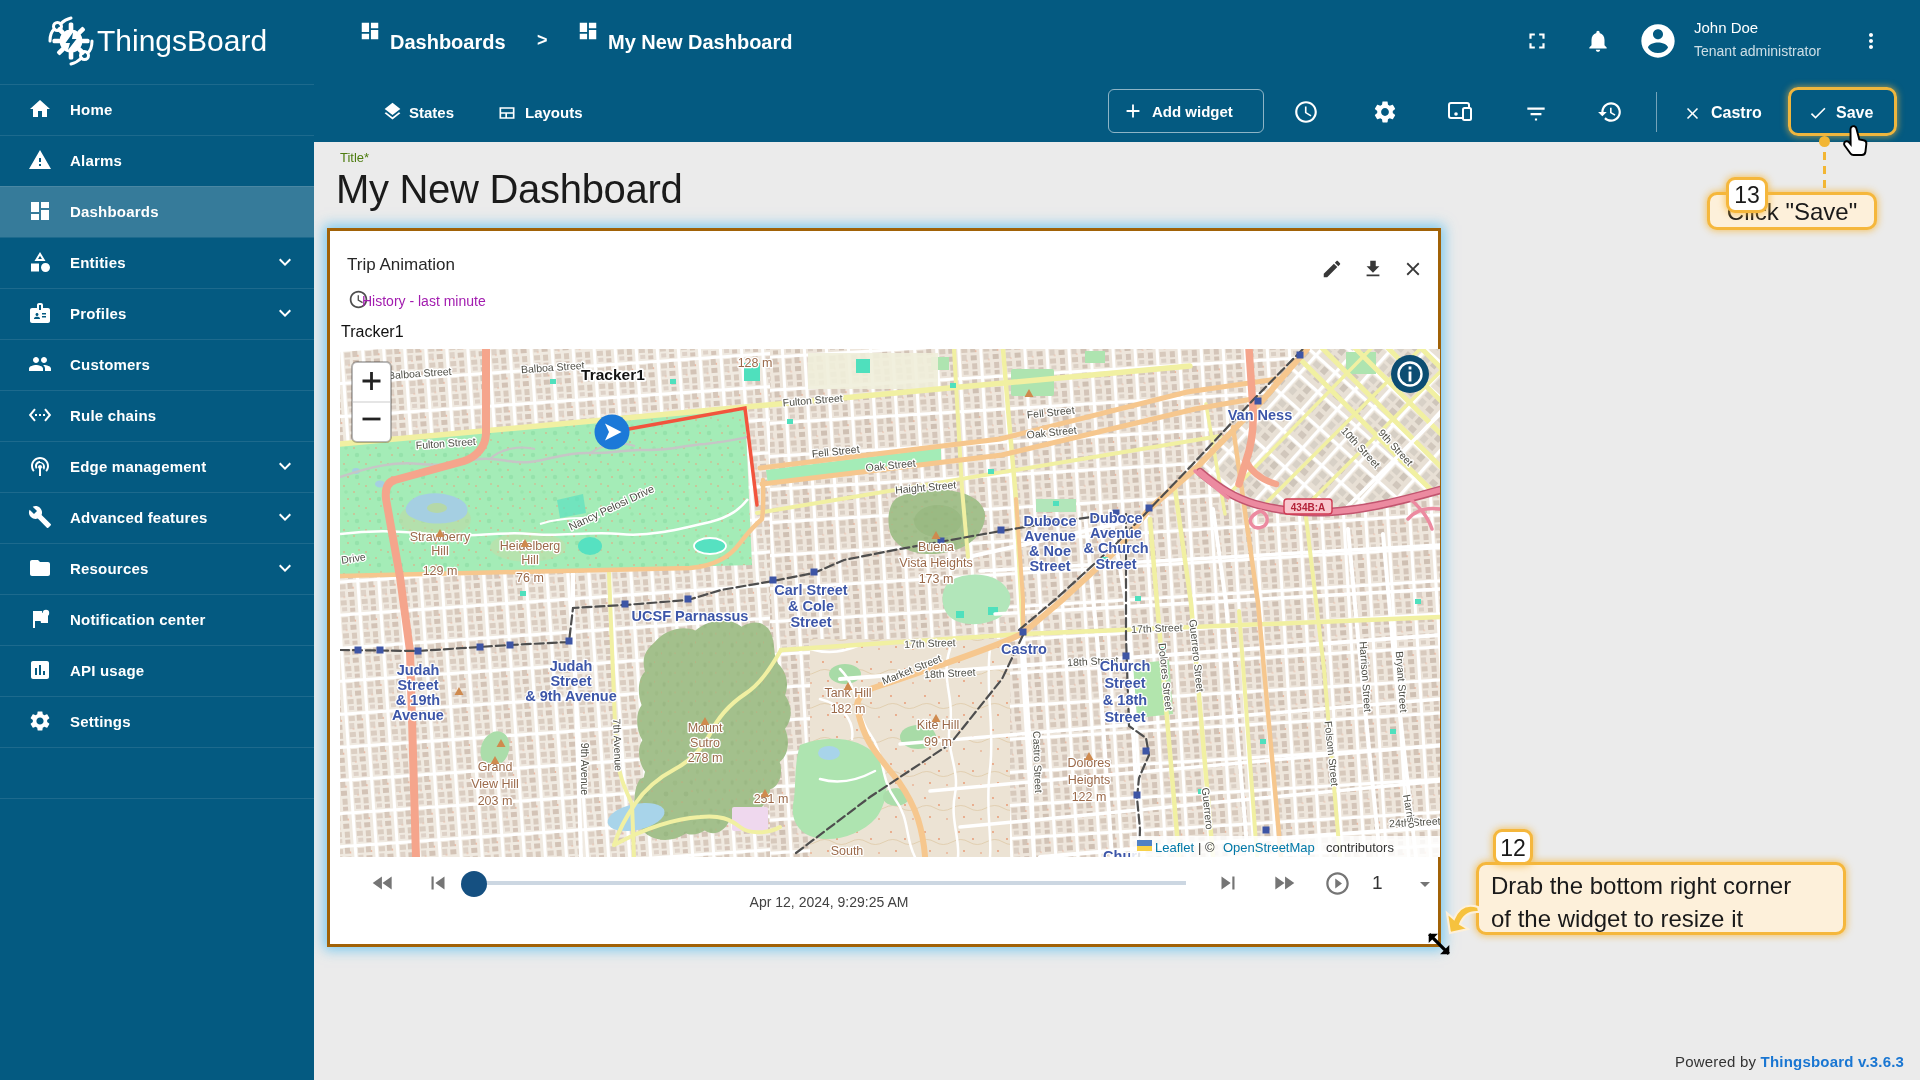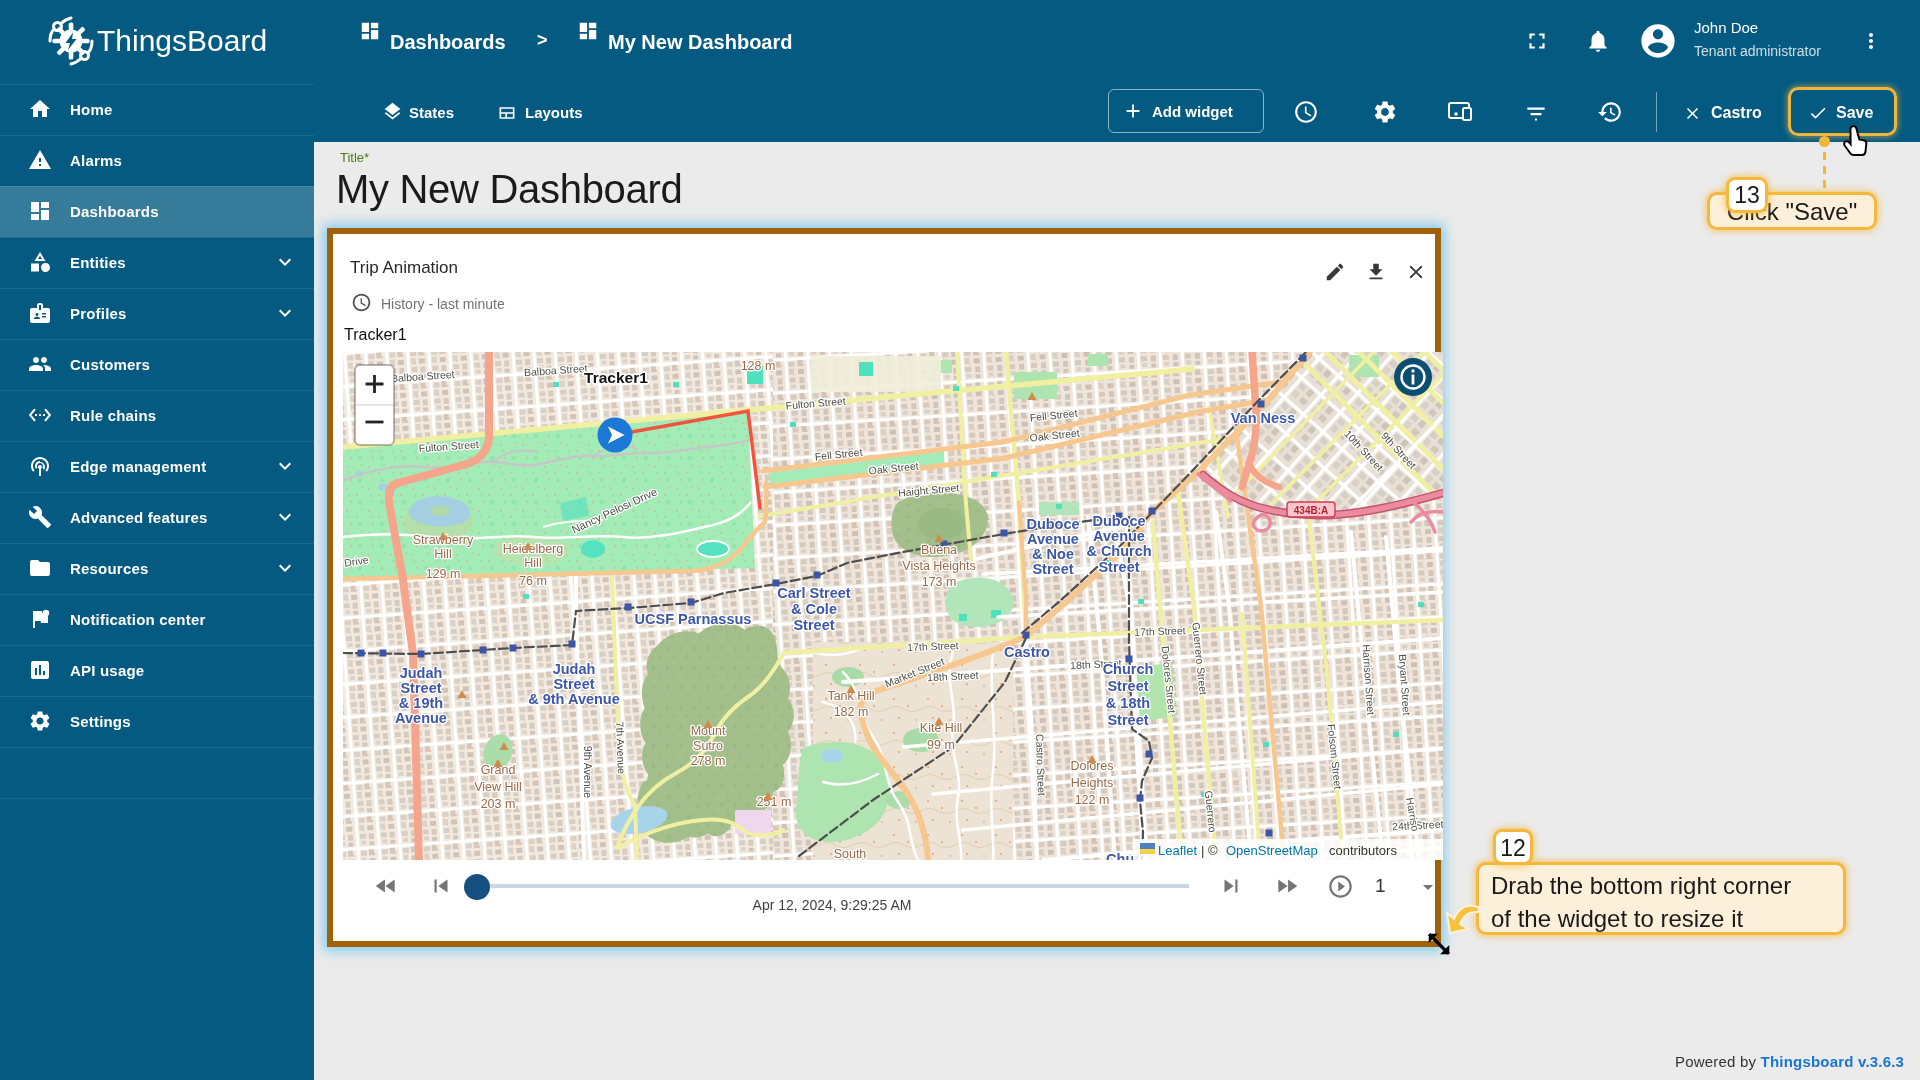--- a/index.html
+++ b/index.html
@@ -11,21 +11,21 @@
 #toolbar2 { position:absolute; left:314px; top:84px; width:1606px; height:58px; background:#045a81; z-index:4; }
 .mi { position:absolute; left:0; width:314px; height:51px; color:#fff;text-align:center; }
 .mi .ic { position:absolute; left:28px; top:13px; width:24px; height:24px; }
 .mi .tx { position:absolute; left:70px; top:17px; font-size:15px; font-weight:700; letter-spacing:.2px; }
 .mi .ch { position:absolute; left:273px; top:13px; width:24px; height:24px; }
 .mi.sel { background:rgba(255,255,255,0.2); }
 .div { position:absolute; left:0; width:314px; height:1px; background:rgba(255,255,255,0.10); }
 .wicon { fill:#fff; }
 #content { position:absolute; left:314px; top:142px; width:1606px; height:938px; background:#ebebeb; }
 #widget { position:absolute; left:327px; top:228px; width:1114px; height:719px; background:#fff;
-  border:6px solid #a16207; box-shadow:0 0 12px 3px rgba(45,179,241,.6); z-index:3; }
+  border:3px solid #a16207; box-shadow:0 0 12px 3px rgba(45,179,241,.6); z-index:3; }
 #map { position:absolute; left:10px; top:118px; width:1100px; height:508px; overflow:hidden; background:#efe9e0; }
 .tbtx { color:#fff; font-size:15px; font-weight:700; }
 .callout { position:absolute; background:#fdf0da; border:3px solid #f5b73c; border-radius:10px;
   box-shadow:0 0 7px 1px rgba(245,183,60,.75); color:#1a1a1a; z-index:8; }
 .cnum { position:absolute; background:#fff; border:3px solid #f5b73c; border-radius:9px;
   box-shadow:0 0 7px 1px rgba(245,183,60,.75); color:#1a1a1a; z-index:9; text-align:center; }
 </style>
 </head>
 <body>
 
@@ -249,21 +249,21 @@
     </svg>
   <svg class="abs" style="left:1032px;top:27px" width="22" height="22" viewBox="0 0 24 24" fill="#383838">
       <path d="M19 9h-4V3H9v6H5l7 7 7-7zM5 18v2h14v-2H5z"></path>
     </svg>
   <svg class="abs" style="left:1072px;top:27px" width="22" height="22" viewBox="0 0 24 24" fill="#383838">
       <path d="M19 6.41L17.59 5 12 10.59 6.41 5 5 6.41 10.59 12 5 17.59 6.41 19 12 13.41 17.59 19 19 17.59 13.41 12z"></path>
     </svg>
   <svg class="abs" style="left:18px;top:58px" width="21" height="21" viewBox="0 0 24 24" fill="#4e4e4e">
       <path d="M11.99 2C6.47 2 2 6.48 2 12s4.47 10 9.99 10C17.52 22 22 17.52 22 12S17.52 2 11.99 2zM12 20c-4.42 0-8-3.58-8-8s3.58-8 8-8 8 3.58 8 8-3.58 8-8 8zm.5-13H11v6l5.25 3.15.75-1.23-4.5-2.67z"></path>
     </svg>
-  <div class="abs" style="left:48px;top:62px;color:#737373;font-size:14px;">History - last minute</div>
+  <div class="abs" style="left:32px;top:62px;color:#a21caf;font-size:14px;">History - last minute</div>
   <div class="abs" style="left:11px;top:92px;color:#111;font-size:16px;">Tracker1</div>
 
   <div id="map">
       <svg width="1100" height="508" viewBox="0 0 1100 508" style="position:absolute;left:0;top:0" font-family="Liberation Sans, sans-serif">
 <defs>
 <pattern id="blk" width="21" height="33" patternUnits="userSpaceOnUse" patternTransform="rotate(-4)">
  <rect width="21" height="33" fill="#f0eae1"></rect>
  <rect x="4" y="4" width="6" height="5" fill="#dccfc3"></rect>
             <rect x="12" y="3" width="5" height="6" fill="#d6c7ba"></rect>
  <rect x="4" y="11" width="5" height="6" fill="#ded2c7"></rect>

